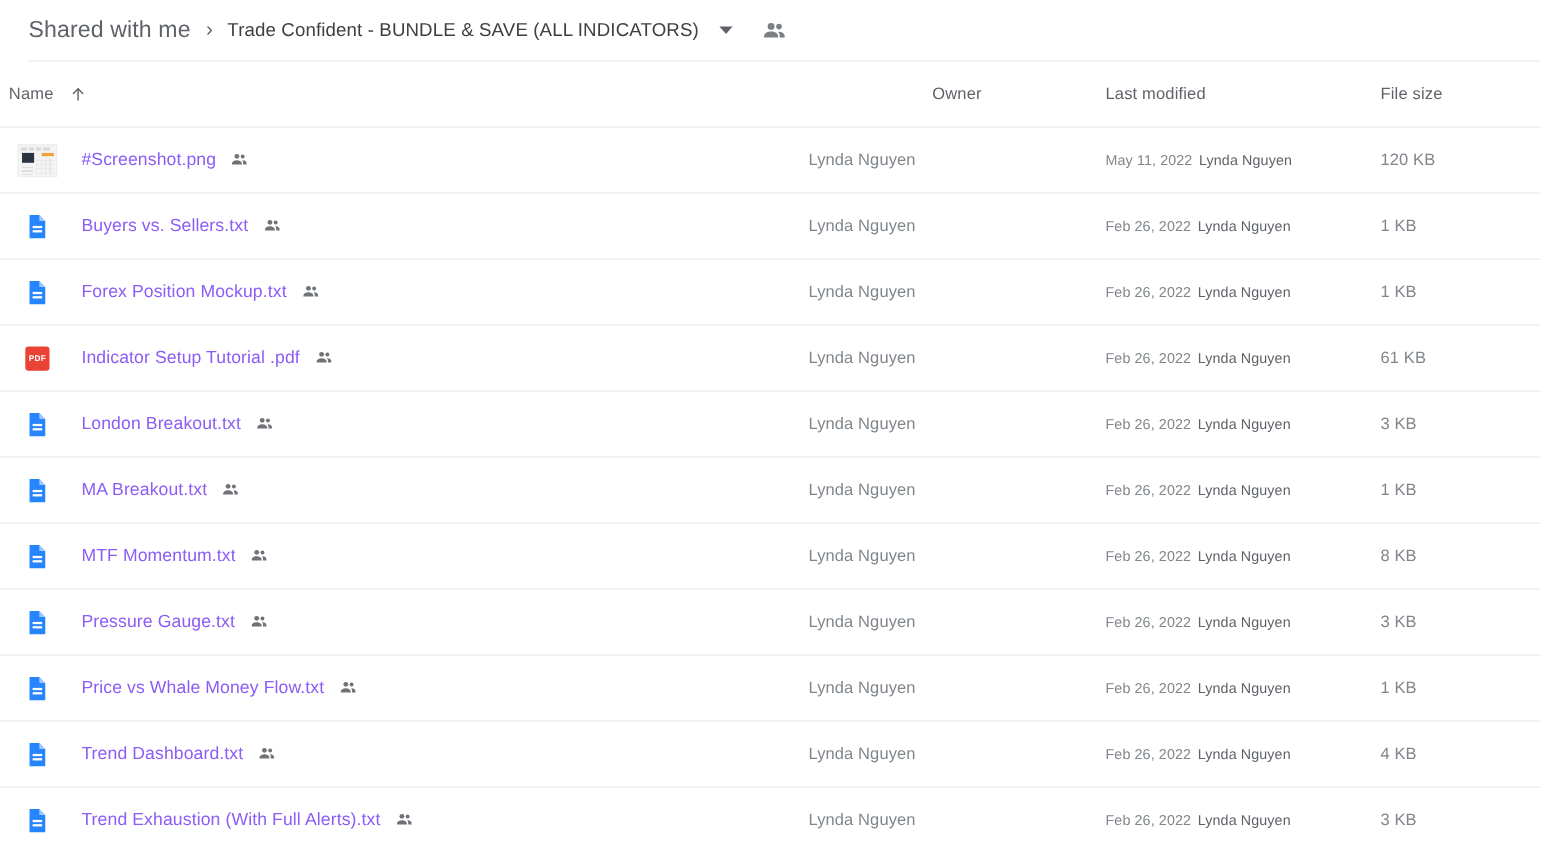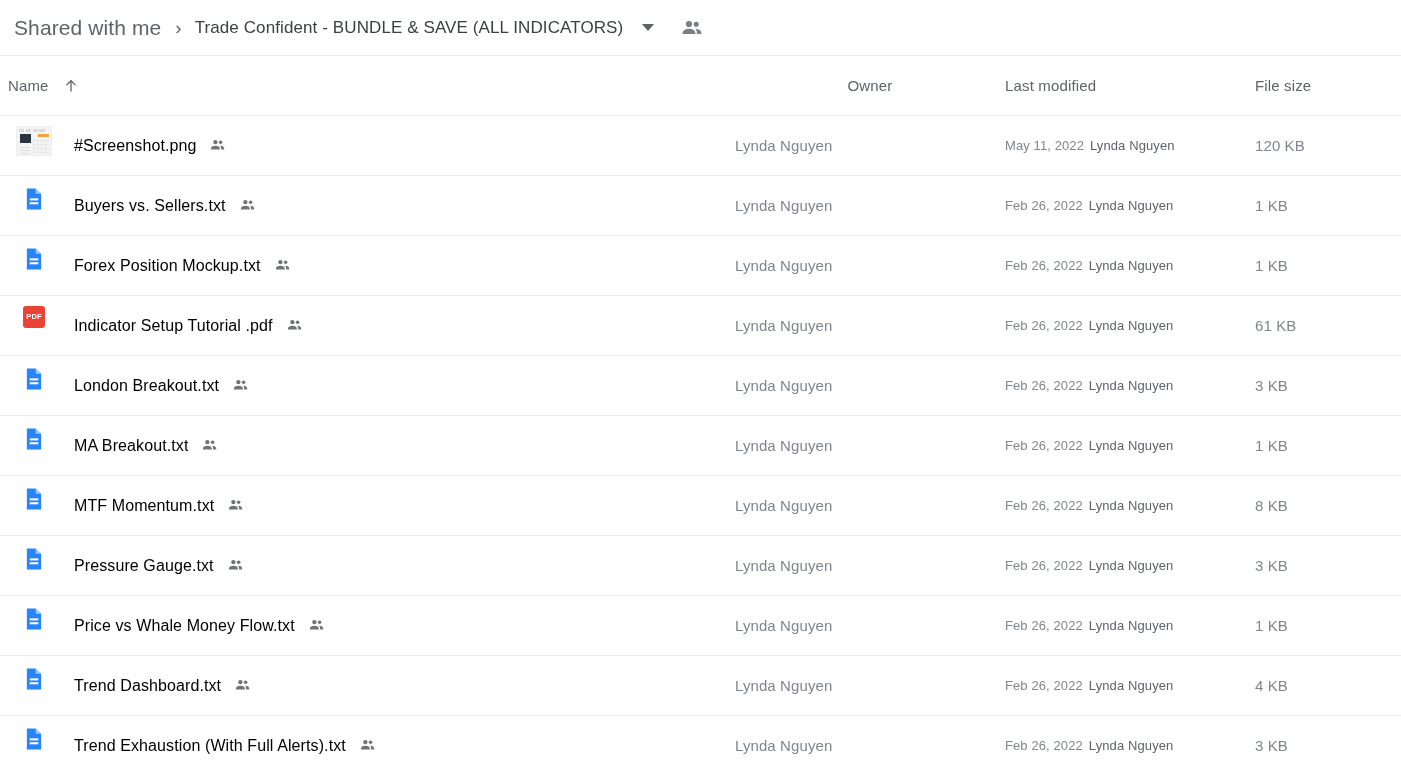--- a/index.html
+++ b/index.html
@@ -12,22 +12,22 @@
     background: #ffffff;
     font-family: "Liberation Sans", sans-serif;
     -webkit-font-smoothing: antialiased;
   }
 
   
   .breadcrumb-bar {
     height: 56px;
     display: flex;
     align-items: center;
-    padding-left: 14px;
     border-bottom: 1px solid #e8eaed;
+    margin-left: 26px;
   }
 
   .crumb-parent {
     font-size: 21px;
     color: #5f6368;
     letter-spacing: 0.1px;
     white-space: nowrap;
     cursor: pointer;
   }
 
@@ -113,28 +113,28 @@
     align-items: center;
     padding-left: 14px;
     min-width: 0;
   }
 
   .file-icon {
     width: 40px;
     height: 40px;
     flex: 0 0 40px;
     display: flex;
-    align-items: flex-start;
+    align-items: center;
     justify-content: center;
     margin-right: 20px;
   }
 
   .file-name {
     font-size: 16px;
-    color: #000000;
+    color: #8b5cf6;
     letter-spacing: 0.1px;
     white-space: nowrap;
     overflow: hidden;
     text-overflow: ellipsis;
   }
 
   .share-badge {
     margin-left: 13px;
     flex: 0 0 auto;
     display: inline-flex;

